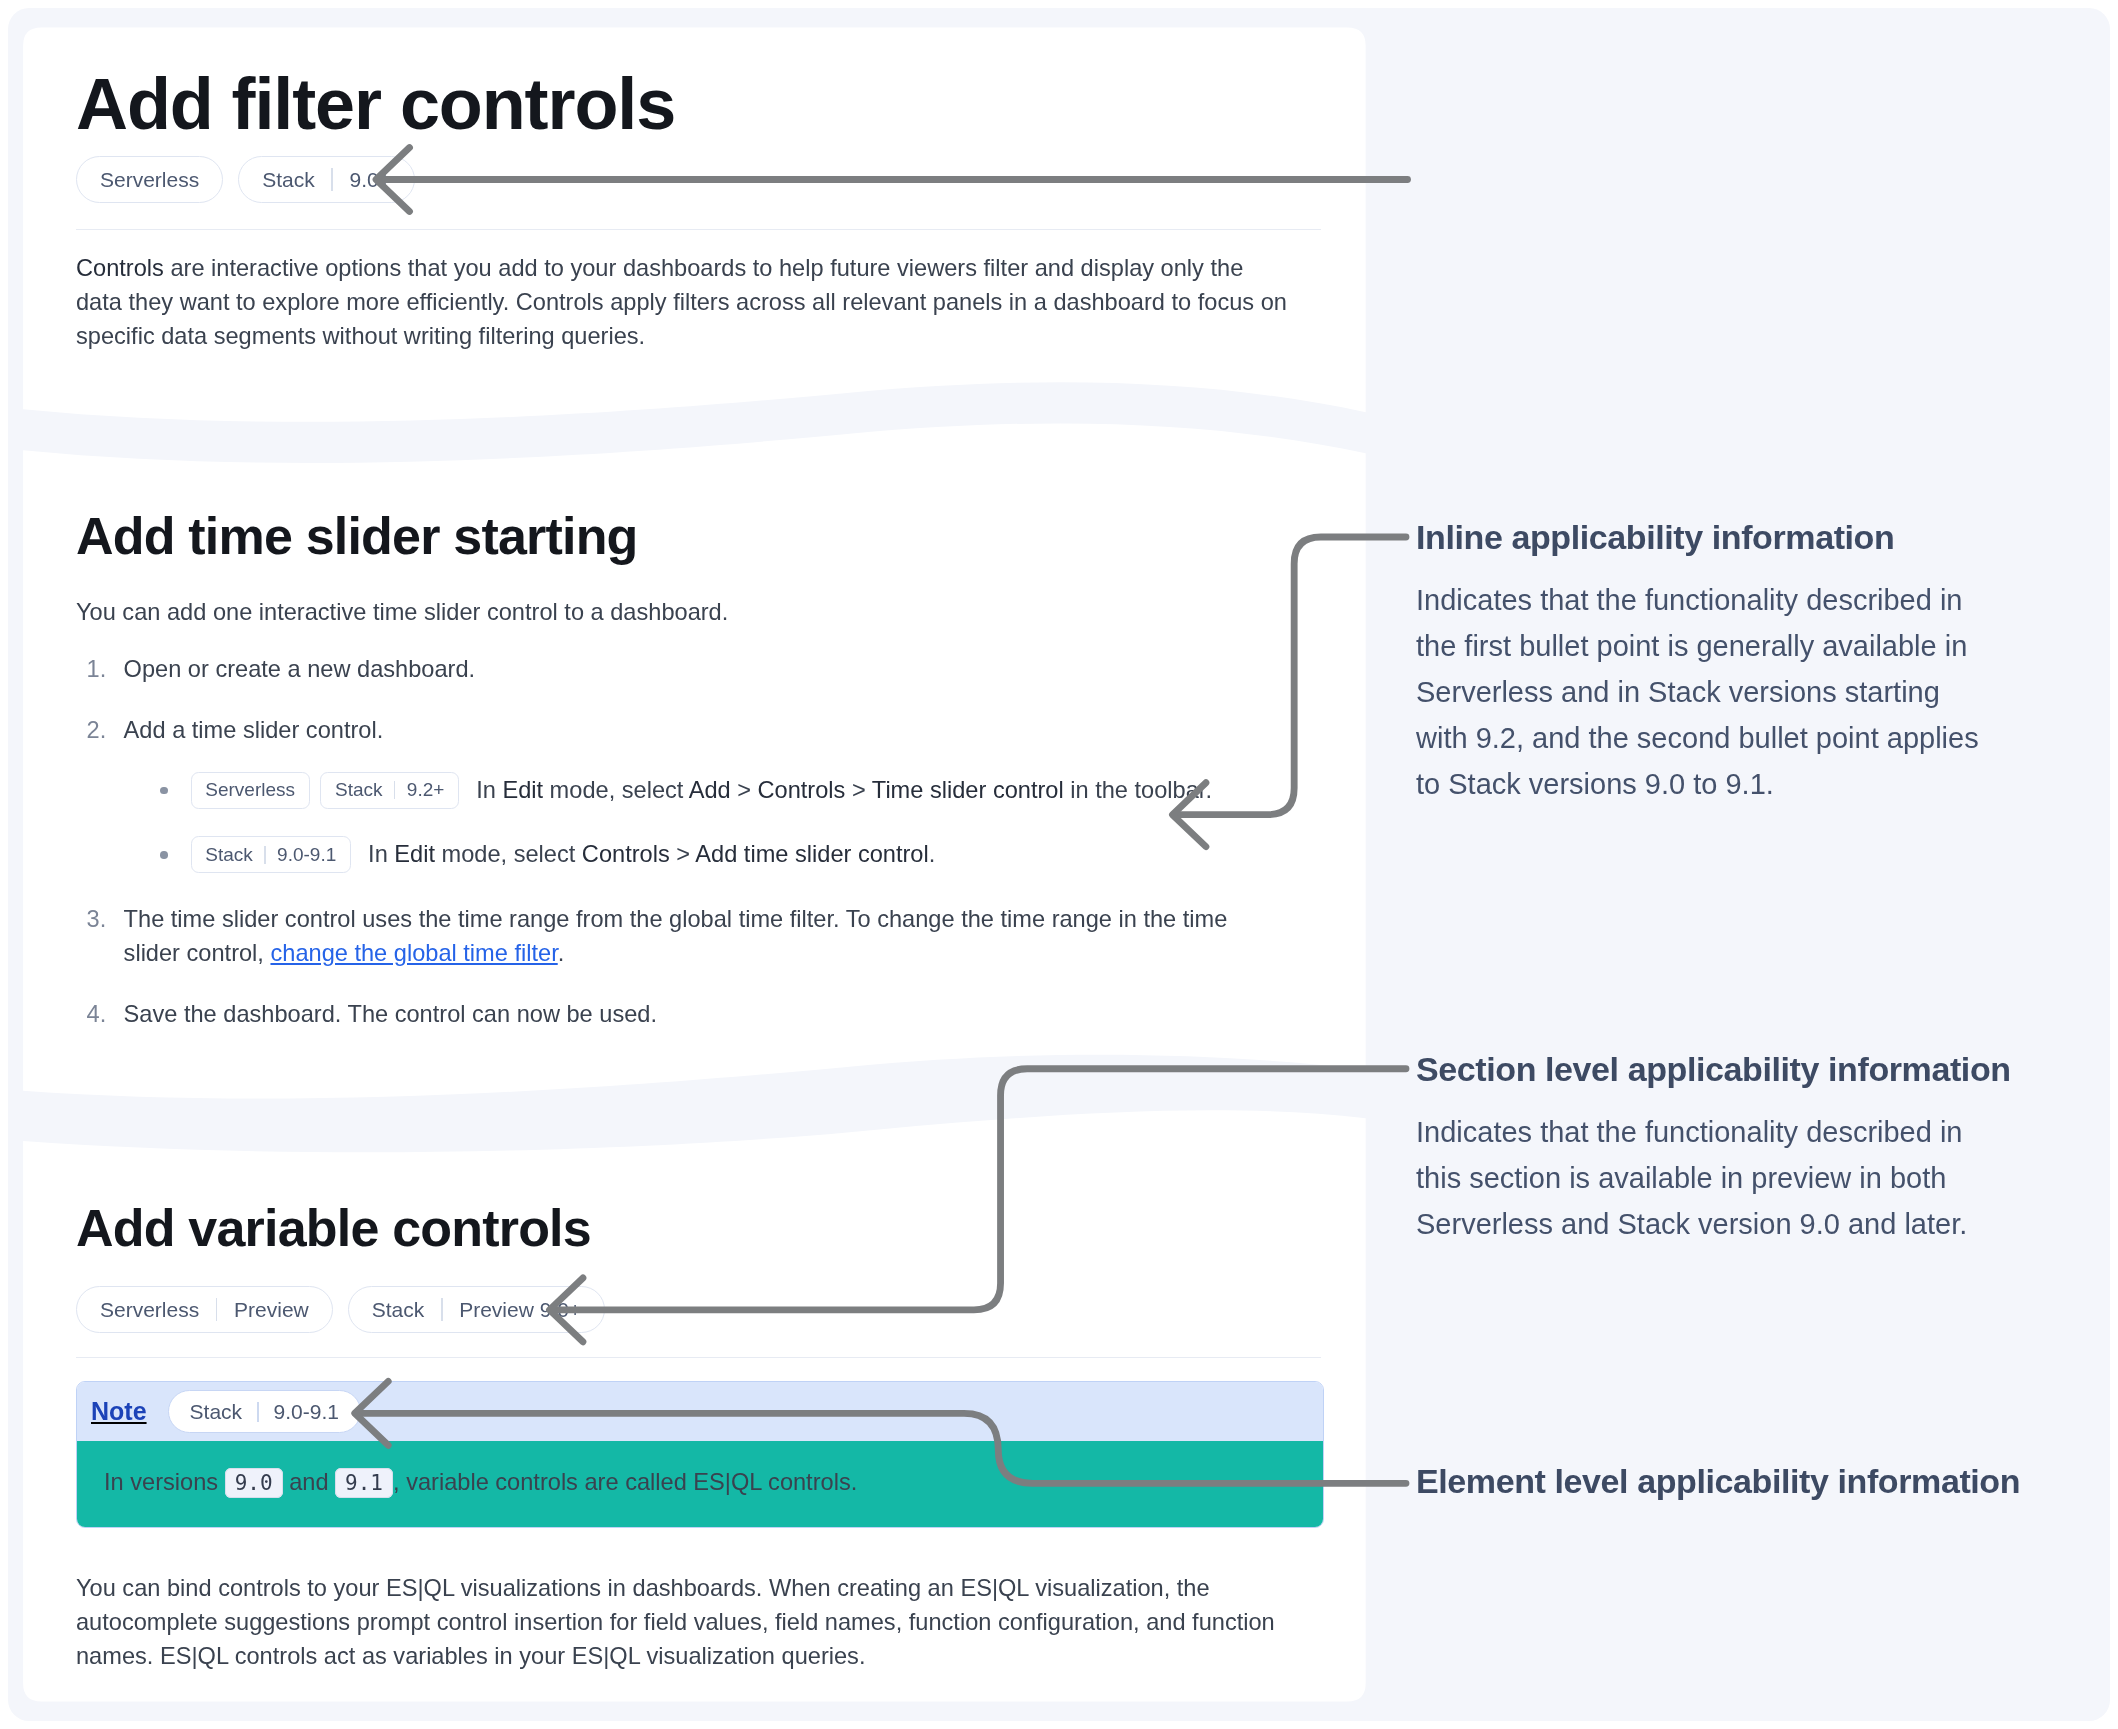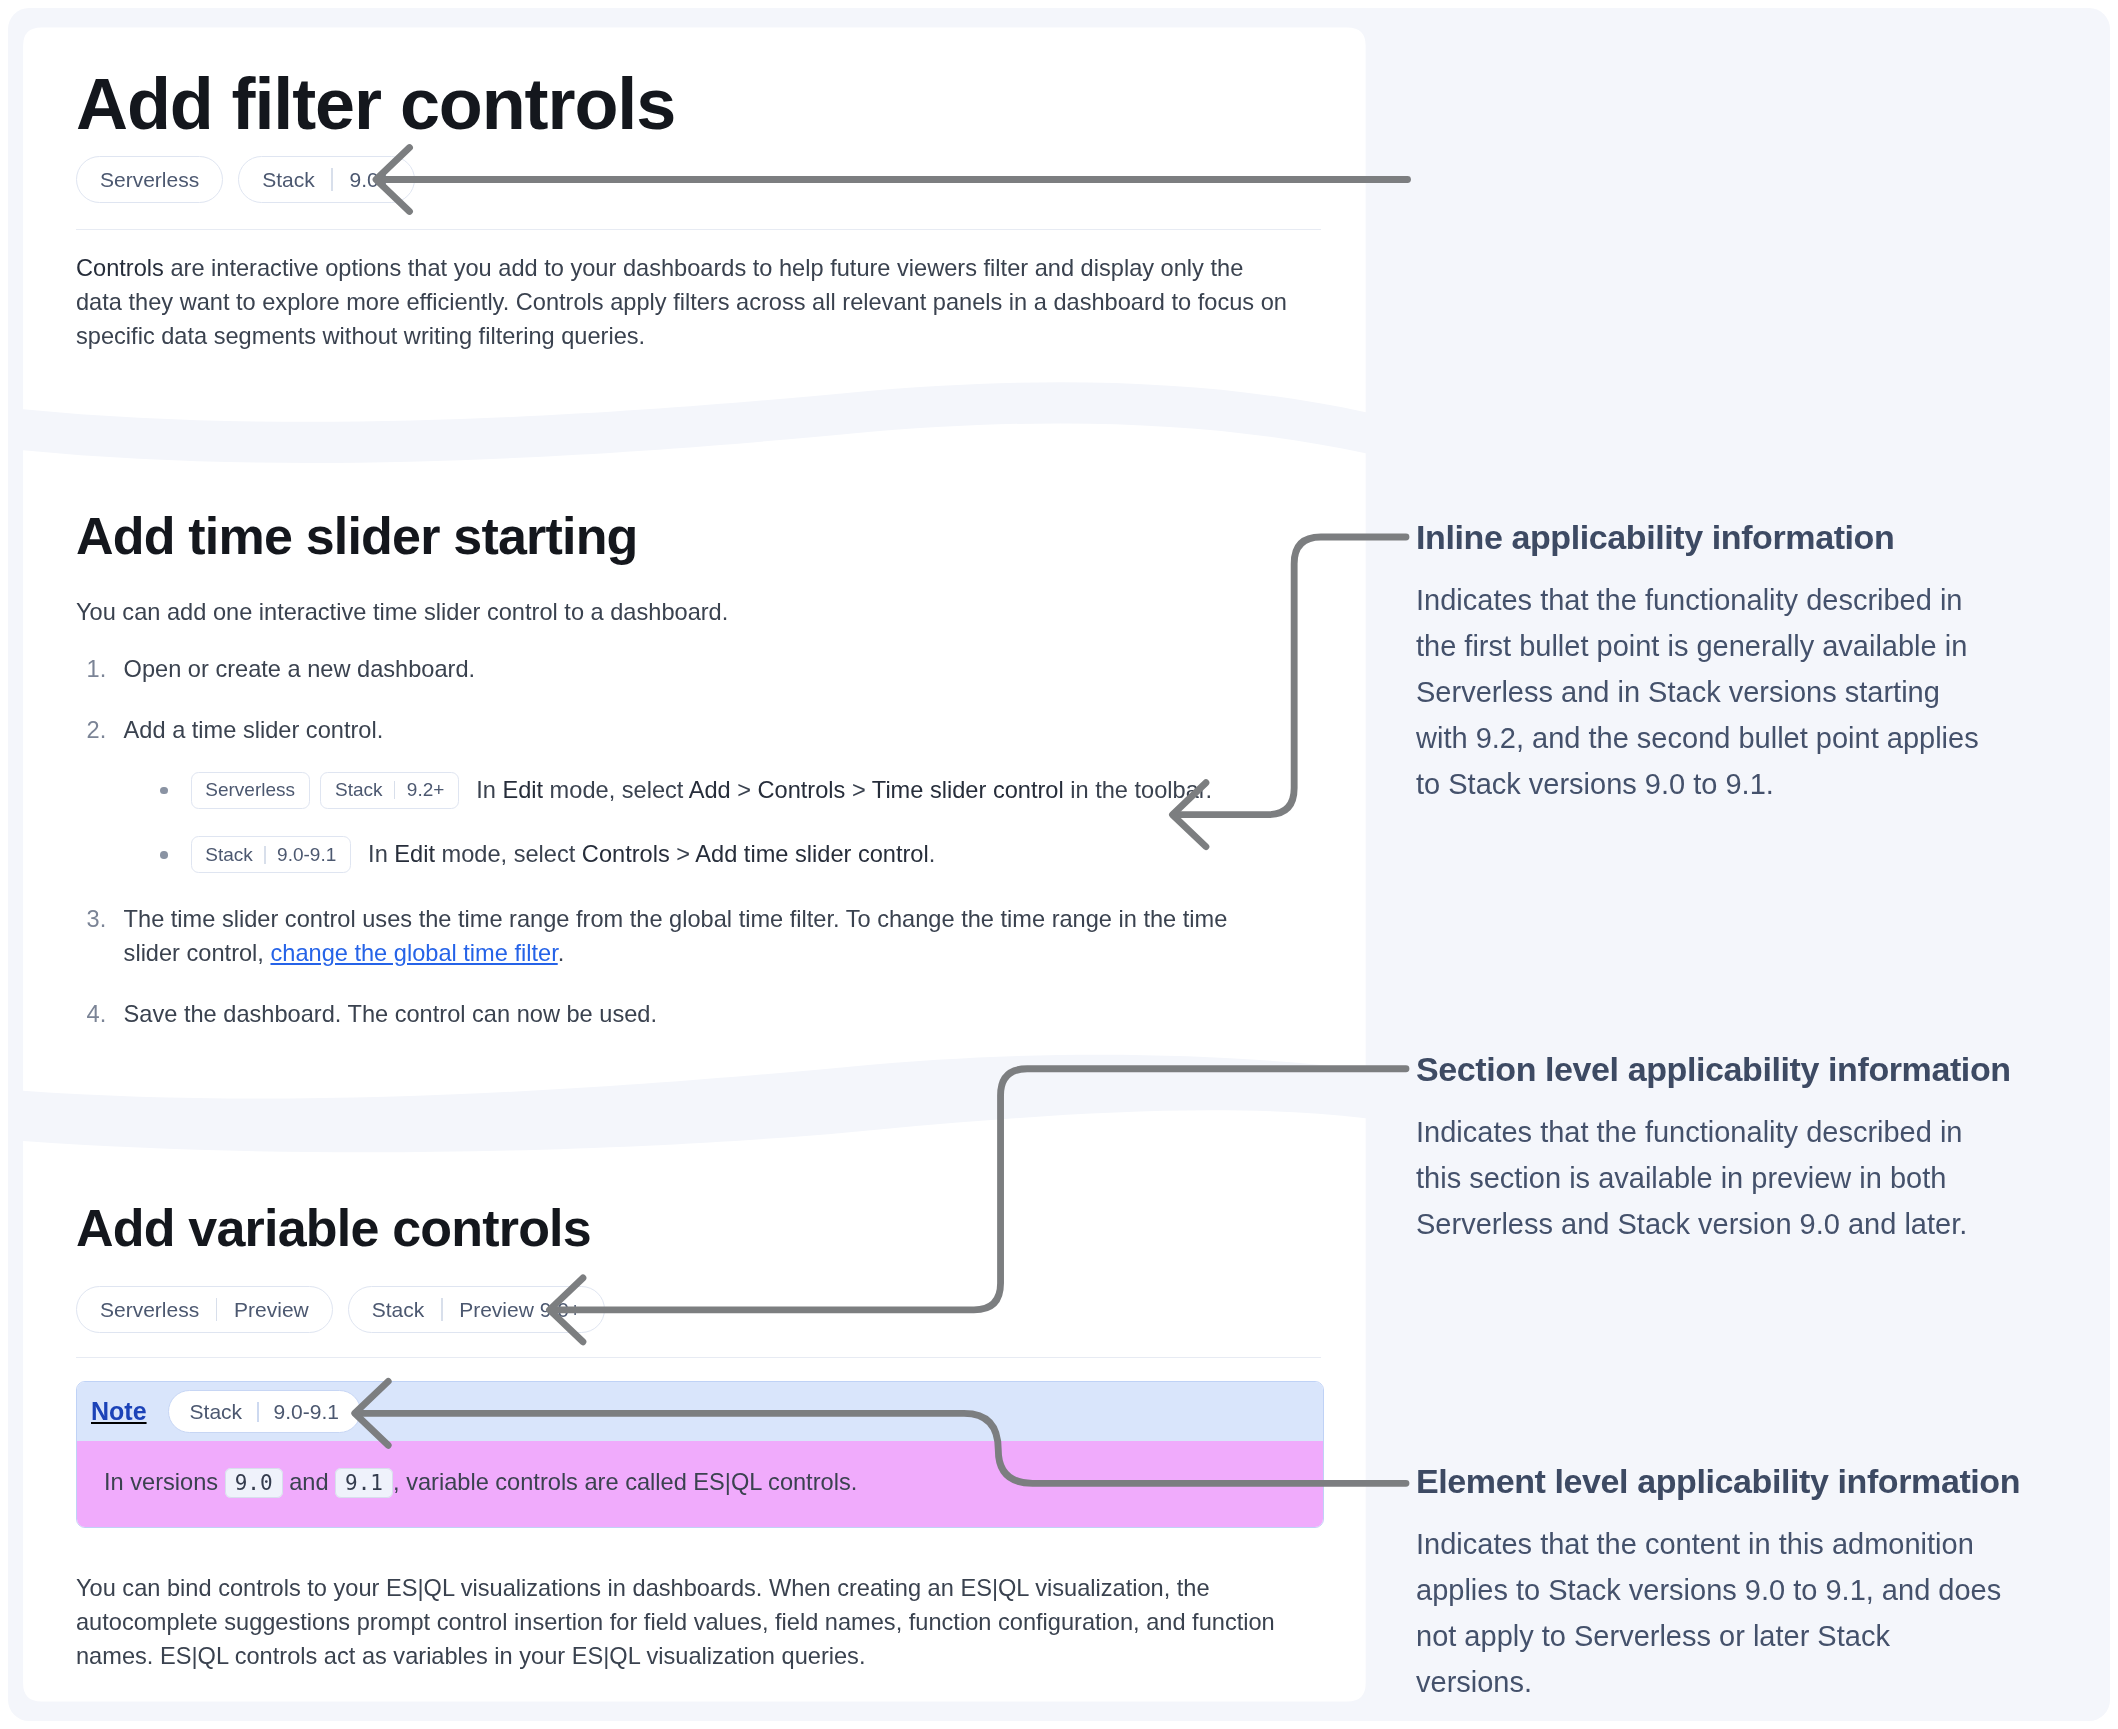--- a/index.html
+++ b/index.html
@@ -41,21 +41,21 @@
   ol.steps > li { position:relative; padding-left:37px; margin-bottom:27px; font-size:23.6px; line-height:34px; color:#3a424f; width:1187px; }
   .step-num { position:absolute; left:0; color:#7b8496; }
   ul.subs { list-style:none; margin:23px 0 0; padding-left:23px; }
   ul.subs > li { position:relative; padding-left:44px; margin-bottom:24px; min-height:40px; line-height:40px; }
   ul.subs > li::before { content:''; position:absolute; left:13.7px; top:16.7px; width:7.6px; height:7.6px; border-radius:50%; background:#8a93a3; }
   a.doclink { color:#2563e8; text-decoration:underline; }
 
   .note { margin-top:23px; width:1248px; border:1.5px solid #bfd2f6; border-radius:9px; overflow:hidden; }
   .note-header { background:#d9e5fb; height:59px; padding:0 14px; display:flex; align-items:center; gap:21px;text-decoration:underline; }
   .note-label { color:#1c43b8; font-weight:700; font-size:25px; }
-  .note-body { background:#f0abfc; padding:24px 27px 27px; font-size:23.6px; line-height:34px; color:#3a424f; }
+  .note-body { background:#14b8a6; padding:24px 27px 27px; font-size:23.6px; line-height:34px; color:#3a424f; }
   code.ver { font-family:"DejaVu Sans Mono", monospace; font-size:21px; background:#eff2fb; border:1.5px solid #d7deec;
              border-radius:6px; padding:2.3px 9px; color:#343c4e; }
 
   .anno { position:absolute; left:1416px; width:700px; }
   .anno h3 { font-size:34px; line-height:40px; font-weight:700; color:#3d4a63; white-space:nowrap; letter-spacing:-0.4px; }
   .anno p { margin-top:20px; font-size:29px; line-height:46px; color:#44516b; white-space:pre-line; }
   #anno-0 { top:160px; } #anno-1 { top:517px; } #anno-2 { top:1049px; } #anno-3 { top:1461px; }
 </style>
 </head>
 <body>
@@ -147,24 +147,20 @@
 to Stack versions 9.0 to 9.1.</p>
   </aside>
   <aside class="anno" id="anno-2">
     <h3>Section level applicability information</h3>
     <p>Indicates that the functionality described in
 this section is available in preview in both
 Serverless and Stack version 9.0 and later.</p>
   </aside>
   <aside class="anno" id="anno-3">
     <h3>Element level applicability information</h3>
-    <p>Indicates that the content in this admonition
-applies to Stack versions 9.0 to 9.1, and does
-not apply to Serverless or later Stack
-versions.</p>
   </aside>
 
   <svg class="arrows" viewBox="0 0 2785 2273" fill="none" stroke="#7c7e80" stroke-width="9" stroke-linecap="round" stroke-linejoin="round">
     <g>
       <path d="M1850,236 H500"></path>
           <path d="M538,194 L494,236 L538,278"></path>
     </g>
     <g>
       <path d="M1848,706 H1736 Q1701,706 1701,741 V1036 Q1701,1071 1666,1071 H1547"></path>
       <path d="M1585,1029 L1541,1071 L1585,1113"></path>

